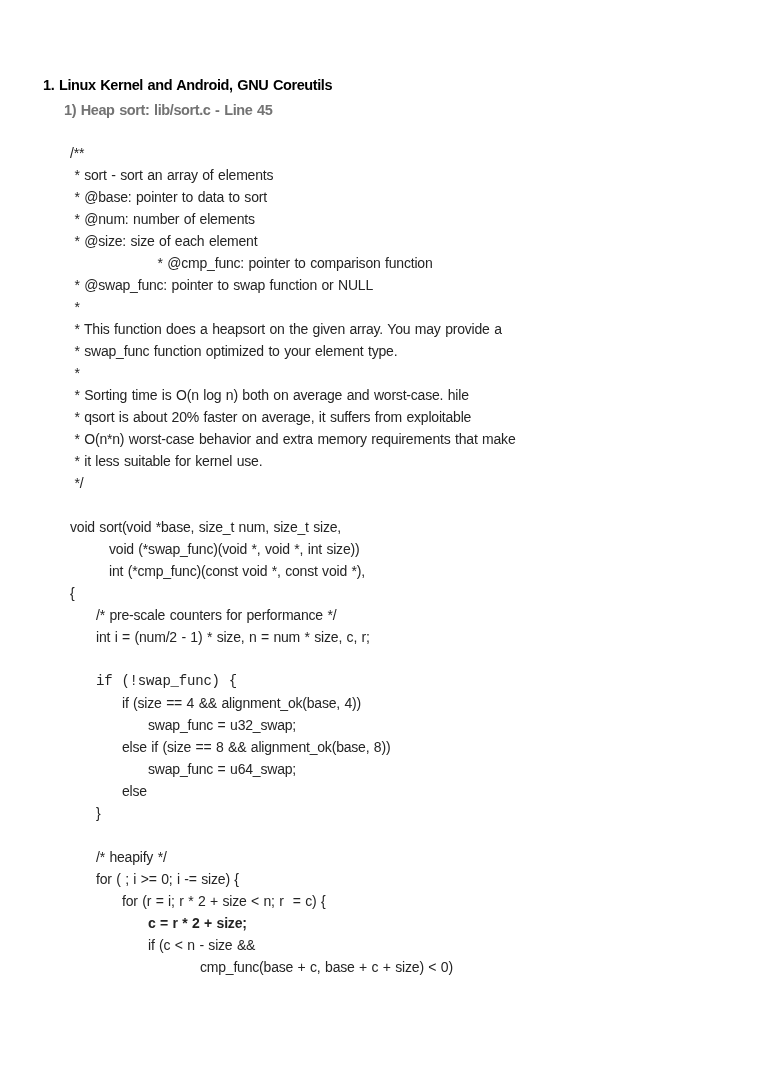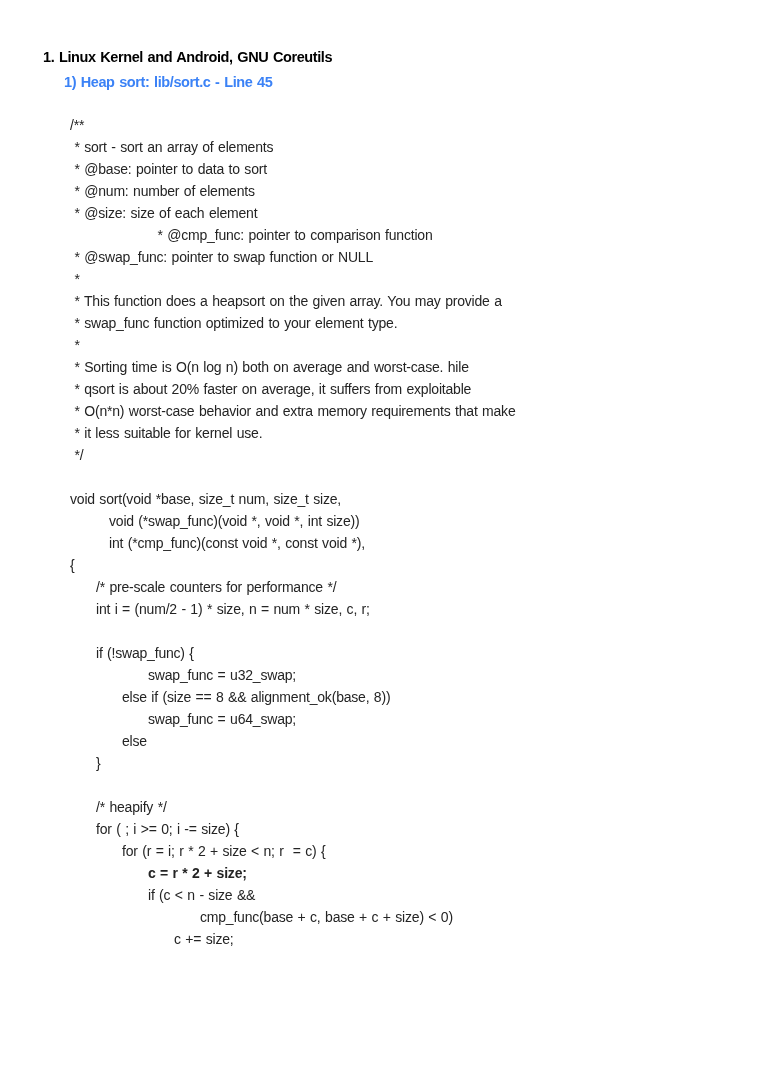--- a/index.html
+++ b/index.html
@@ -12,39 +12,40 @@
     height: 1075px;
     font-family: "Liberation Sans", "DejaVu Sans", sans-serif;
     color: #232323;
   }
   .page {
     position: relative;
     width: 760px;
     height: 949px;
     background: #ffffff;
     overflow: hidden;
+    margin-top: 28px;
   }
   .h1 {
     position: absolute;
     left: 43px;
     top: 49px;
     font-size: 14.5px;
     font-weight: bold;
     color: #000000;
     letter-spacing: -0.4px;
     word-spacing: 1px;
     white-space: pre;
   }
   .h2 {
     position: absolute;
     left: 64px;
     top: 74px;
     font-size: 14.5px;
     font-weight: bold;
-    color: #3b82f6;
+    color: #737373;
     letter-spacing: -0.4px;
     word-spacing: 1px;
     white-space: pre;
   }
   .code {
     position: absolute;
     left: 70px;
     top: 114px;
     font-size: 14px;
     color: #242424;
@@ -90,21 +91,22 @@
       <div class="code-line" style="padding-left: 0px;"> * it less suitable for kernel use.</div>
       <div class="code-line" style="padding-left: 0px;"> */</div>
       <div class="code-line" style="padding-left: 0px;"></div>
       <div class="code-line" style="padding-left: 0px;">void sort(void *base, size_t num, size_t size,</div>
       <div class="code-line" style="padding-left: 39px;">void (*swap_func)(void *, void *, int size))</div>
       <div class="code-line" style="padding-left: 39px;">int (*cmp_func)(const void *, const void *),</div>
       <div class="code-line" style="padding-left: 0px;">{</div>
       <div class="code-line" style="padding-left: 26px;">/* pre-scale counters for performance */</div>
       <div class="code-line" style="padding-left: 26px;">int i = (num/2 - 1) * size, n = num * size, c, r;</div>
       <div class="code-line" style="padding-left: 0px;"></div>
-      <div class="code-line" style="padding-left: 26px;">if (!swap_func) {</div>
+      <div class="code-line" style="padding-left: 26px; font-family: Liberation Mono, monospace;">if (!swap_func) {</div>
+      <div class="code-line" style="padding-left: 52px;">if (size == 4 &amp;&amp; alignment_ok(base, 4))</div>
       <div class="code-line" style="padding-left: 78px;">swap_func = u32_swap;</div>
       <div class="code-line" style="padding-left: 52px;">else if (size == 8 &amp;&amp; alignment_ok(base, 8))</div>
       <div class="code-line" style="padding-left: 78px;">swap_func = u64_swap;</div>
       <div class="code-line" style="padding-left: 52px;">else</div>
       <div class="code-line" style="padding-left: 26px;">}</div>
       <div class="code-line" style="padding-left: 0px;"></div>
       <div class="code-line" style="padding-left: 26px;">/* heapify */</div>
       <div class="code-line" style="padding-left: 26px;">for ( ; i &gt;= 0; i -= size) {</div>
       <div class="code-line" style="padding-left: 52px;">for (r = i; r * 2 + size &lt; n; r  = c) {</div>
       <div class="code-line" style="padding-left: 78px; font-weight: bold;">c = r * 2 + size;</div>

